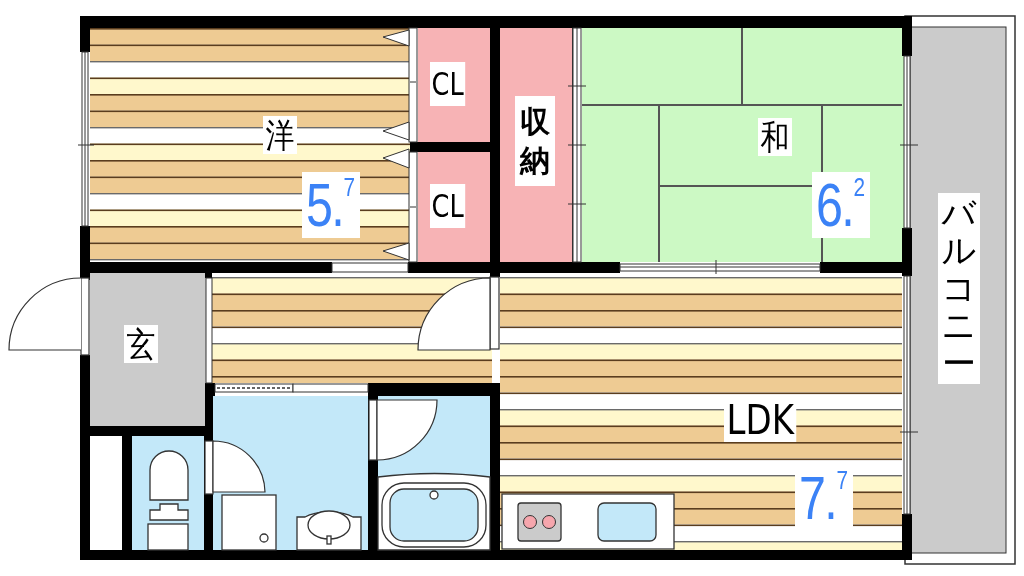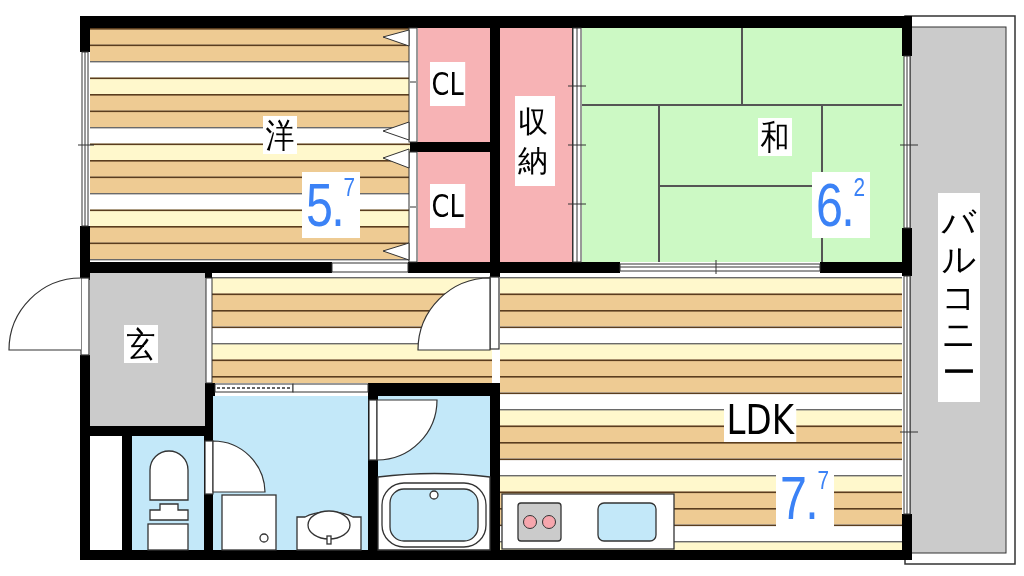--- a/index.html
+++ b/index.html
@@ -1,22 +1,22 @@
 <!DOCTYPE html>
 <html><head>
 <meta charset="utf-8">
 <style>
   html, body { margin: 0; padding: 0; background: #ffffff; }
   body { width: 1024px; height: 576px; overflow: hidden; position: relative; font-family: "DejaVu Sans", sans-serif; }
   #plan { position: absolute; left: 0; top: 0; }
   .lbl { position: absolute; background: #ffffff; color: #000; font-family: "DejaVu Sans", sans-serif; line-height: 1; white-space: nowrap; }
   .lbl.room { font-size: 34px; padding: 2px 3px; transform: scaleX(0.85); transform-origin: left top; }
   .lbl.cl { font-size: 32px; padding: 6px 2px; transform: scaleX(0.8); transform-origin: left top; }
-  .lbl.vert { font-size: 34px; padding: 11px 3px; width: 36px; text-align: center; white-space: normal; word-break: break-all; line-height: 1.1; }
-  .lbl.vert-b { font-size: 30px; padding: 6px 3px; width: 34px; text-align: left; white-space: normal; word-break: break-all; line-height: 1.3; }
+  .lbl.vert { font-size: 34px; padding: 2px 3px; width: 36px; text-align: center; white-space: normal; word-break: break-all; line-height: 1.1; }
+  .lbl.vert-b { font-size: 30px; padding: 6px 3px; width: 34px; text-align: center; white-space: normal; word-break: break-all; line-height: 1.3; font-weight: bold; }
   .size { position: absolute; background: #ffffff; color: #3b82f6; font-family: "Liberation Sans", sans-serif; line-height: 1; padding: 2px 4px; }
   .size .big { font-size: 62px; display: inline-block; transform: scaleX(0.78); transform-origin: left bottom; letter-spacing: -2px; }
   .size .small { font-size: 26px; vertical-align: top; display: inline-block; transform: scaleX(0.8); margin-left: -12px; }
 </style>
 </head>
 <body>
 
 <svg id="plan" width="1024" height="576" viewBox="0 0 1024 576" xmlns="http://www.w3.org/2000/svg">
   <defs>
     <pattern id="wood" patternUnits="userSpaceOnUse" x="0" y="28" width="10" height="66">
@@ -222,15 +222,15 @@
 <div class="lbl room" style="left:758px; top:118px;">和</div>
 <div class="size" style="left:812px; top:172px;">
   <span class="big">6.</span><span class="small">2</span>
 </div>
 
 <div class="lbl vert" style="left:938px; top:193px;">バルコニー</div>
 
 <div class="lbl room" style="left:124px; top:325px;">玄</div>
 
 <div class="lbl room" style="left:724px; top:398px; font-size:40px;">LDK</div>
-<div class="size" style="left:776px; top:465px;text-align:right;">
+<div class="size" style="left:795px; top:465px;text-align:right;">
   <span class="big">7.</span><span class="small">7</span>
 </div>
 
 </body></html>

